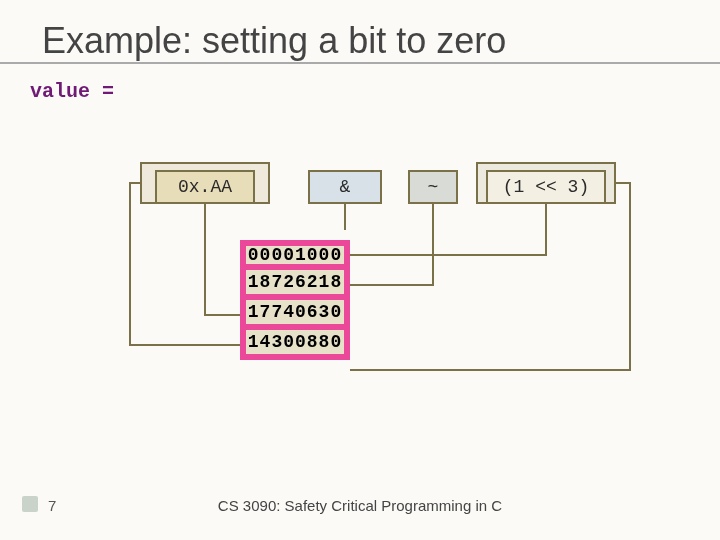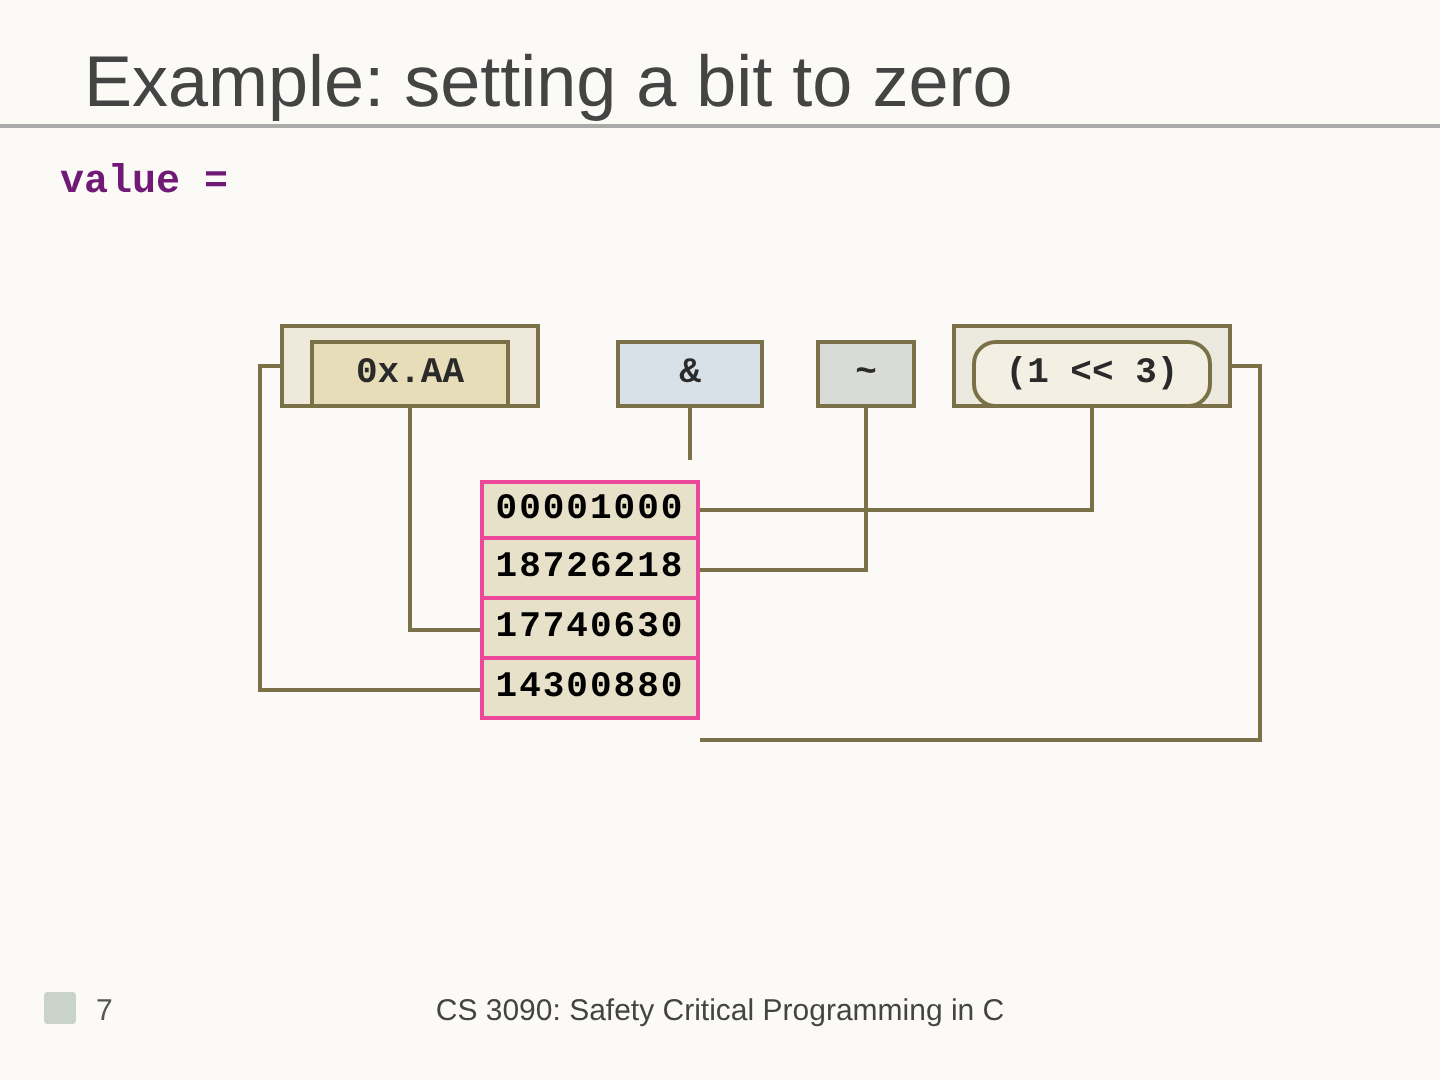--- a/index.html
+++ b/index.html
@@ -50,40 +50,40 @@
     position: absolute;
     left: 0; top: 0;
     width: 720px; height: 540px;
     pointer-events: none;
   }
   
   .box {
     position: absolute;
     border: 2px solid #7a7148;
     font-family: "Courier New", Courier, monospace;
-    font-weight: bold;
+    font-weight: normal;
     font-size: 18px;
     display: flex;
     align-items: center;
     justify-content: center;
     color: #2a2a2a;
   }
   .box-tan   { background: #e8ddb9; }
   .box-blue  { background: #d9e1e8; }
   .box-gray  { background: #d9dbd6; }
   .box-cream { background: #f3efe3; }
   
   .valuebox {
     position: absolute;
     border: 2px solid #7a7148;
     background: #eee9da;
   }
   
   .binrow {
-    border: 2px solid #ec4899;
+    border: 6px solid #ec4899;
     width: 110px; height: 30px;
     background: #e8e1c9;
     font-family: "Courier New", Courier, monospace;
     font-weight: bold;
     font-size: 18px;
     display: flex;
     align-items: center;
     justify-content: center;
     letter-spacing: 1px;
   }
@@ -127,21 +127,21 @@
   <div class="valuebox" style="left:140px; top:162px; width:130px; height:42px;"></div>
 
   <div class="box box-tan" style="left:155px; top:170px; width:100px; height:34px;">0x.AA</div>
 
   <div class="box box-blue" style="left:308px; top:170px; width:74px; height:34px;">&amp;</div>
 
   <div class="box box-gray" style="left:408px; top:170px; width:50px; height:34px;">~</div>
 
   <div class="valuebox" style="left:476px; top:162px; width:140px; height:42px; background:#eceade;"></div>
 
-  <div class="box box-cream" style="left:486px; top:170px; width:120px; height:34px;border-radius:12px;">(1 &lt;&lt; 3)</div>
+  <div class="box box-cream" style="left:486px; top:170px; width:120px; height:34px;">(1 &lt;&lt; 3)</div>
 
   <div class="binstack" style="left:240px; top:240px;">
     <div class="binrow">00001000</div>
     <div class="binrow">18726218</div>
     <div class="binrow">17740630</div>
     <div class="binrow">14300880</div>
   </div>
 
   <svg class="diagram">
     <g stroke="#7a7148" stroke-width="2" fill="none">

